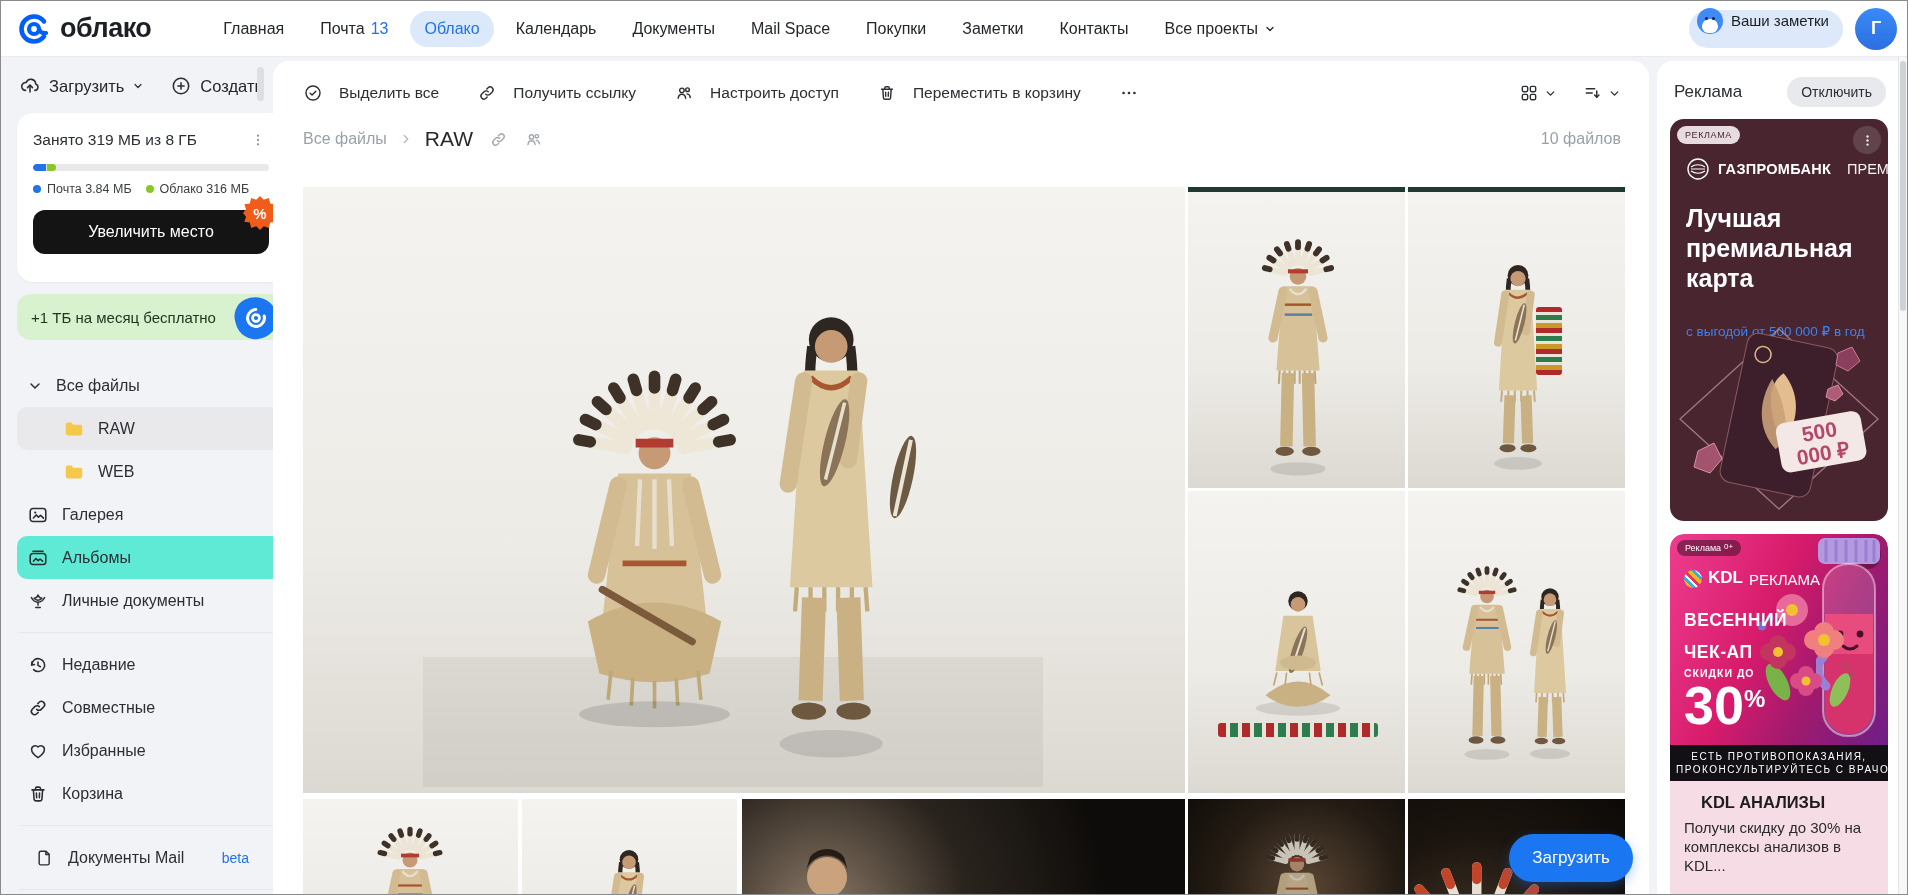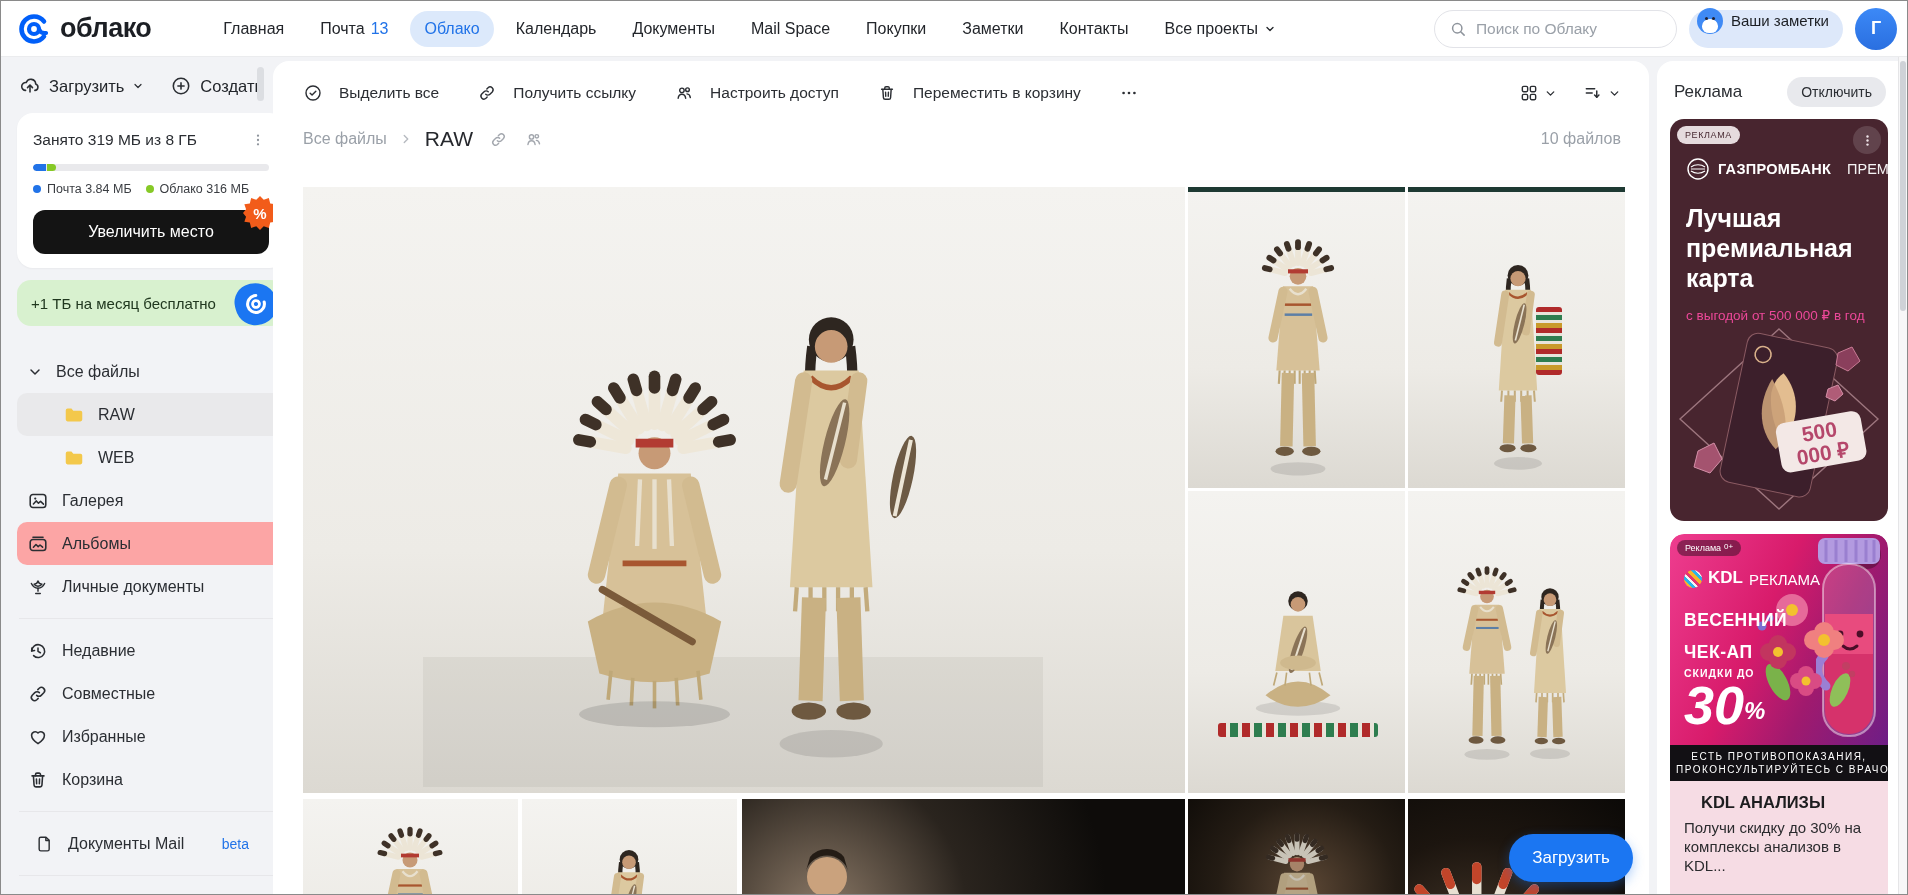--- a/index.html
+++ b/index.html
@@ -29,40 +29,40 @@
   .notes-btn{display:flex;align-items:center;gap:8px;height:38px;padding:0 14px 16px 8px;border-radius:19px;background:#dde8fa;font-size:15px;color:#1c1f24;cursor:pointer;white-space:nowrap;}
   .mascot{width:26px;height:26px;border-radius:50%;background:#3f8af5;position:relative;overflow:hidden;}
   .mascot::after{content:"";position:absolute;left:5px;top:11px;width:16px;height:14px;background:#fff;border-radius:50% 50% 45% 45%;}
   .mascot::before{content:"";position:absolute;left:8px;top:9px;width:3px;height:3px;background:#223;border-radius:50%;box-shadow:7px 0 0 #223;z-index:2;}
   .avatar{width:42px;height:42px;border-radius:50%;background:linear-gradient(180deg,#3c89f7,#2a6fe0);color:#fff;font-size:18px;font-weight:bold;display:flex;align-items:center;justify-content:center;cursor:pointer;}
 
   
   .sidebar{position:absolute;left:0;top:56px;width:300px;bottom:0;padding:14px 16px 0 16px;}
   .sb-actions{display:flex;align-items:center;gap:26px;padding:4px 2px 16px 2px;}
   .sb-action{display:flex;align-items:center;gap:8px;font-size:16.5px;color:#23262b;cursor:pointer;}
-  .storage-card{background:#fff;border-radius:16px;padding:16px 16px 14px 16px;box-shadow:0 1px 2px rgba(20,20,30,.04);position:relative;}
+  .storage-card{background:#fff;border-radius:16px;padding:16px 16px 28px 16px;box-shadow:0 1px 2px rgba(20,20,30,.04);position:relative;}
   .storage-head{display:flex;align-items:center;justify-content:space-between;}
   .storage-title{font-size:15.5px;color:#2b2e33;}
   .kebab{width:22px;height:22px;display:flex;align-items:center;justify-content:center;cursor:pointer;}
   .progress{height:7px;border-radius:4px;background:#e9e9ec;margin:13px 0 11px 0;display:flex;overflow:hidden;}
   .progress .p-mail{width:13px;background:#2173e8;border-radius:4px 0 0 4px;}
   .progress .p-cloud{width:9px;background:#86c926;border-radius:0 4px 4px 0;margin-left:1px;}
   .legend{display:flex;align-items:center;gap:14px;font-size:12.5px;color:#3a3d42;}
   .legend .dot{width:8px;height:8px;border-radius:50%;display:inline-block;margin-right:6px;}
   .dot-mail{background:#2173e8;}
   .dot-cloud{background:#86c926;}
   .upgrade-btn{margin-top:14px;height:44px;border-radius:12px;background:#141414;color:#fff;font-size:16px;display:flex;align-items:center;justify-content:center;cursor:pointer;position:relative;}
   .pct-badge{position:absolute;right:-8px;top:-14px;width:34px;height:34px;background:#f25c1a;color:#fff;font-size:15px;font-weight:bold;display:flex;align-items:center;justify-content:center;clip-path:polygon(50% 0%,61% 11%,76% 6%,80% 22%,96% 24%,91% 39%,100% 50%,91% 61%,96% 76%,80% 78%,76% 94%,61% 89%,50% 100%,39% 89%,24% 94%,20% 78%,4% 76%,9% 61%,0% 50%,9% 39%,4% 24%,20% 22%,24% 6%,39% 11%);}
   .promo-banner{margin-top:12px;height:46px;border-radius:14px;background:#d8f1cf;display:flex;align-items:center;padding:0 14px;font-size:15px;color:#20381f;position:relative;overflow:hidden;cursor:pointer;}
   .promo-icon{position:absolute;right:8px;top:3px;width:42px;height:42px;background:#1b76f2;border-radius:46% 54% 50% 50%;transform:rotate(-14deg);display:flex;align-items:center;justify-content:center;}
   .nav{margin-top:24px;}
   .nav-item{display:flex;align-items:center;gap:13px;height:43px;padding:0 10px;border-radius:10px;font-size:16px;color:#2b2e33;cursor:pointer;}
   .nav-item.indent{padding-left:46px;}
   .nav-item.selected{background:#e9e9eb;}
-  .nav-item.hovered{background:#fca5a5;}
+  .nav-item.hovered{background:#5eead4;}
   .nav-divider{height:1px;background:#e7e7ea;margin:10px 2px;}
   .beta{color:#2173e8;font-size:14px;margin-left:auto;margin-right:26px;}
   .sb-scroll{position:absolute;left:256px;top:10px;width:7px;height:34px;border-radius:4px;background:#dcdee2;}
 
   
   .main{position:absolute;left:272px;top:60px;width:1376px;bottom:0;background:#fff;border-radius:16px 16px 0 0;}
   .toolbar{display:flex;align-items:center;gap:38px;padding:22px 28px 0 30px;}
   .tb-item{display:flex;align-items:center;gap:16px;font-size:15.5px;color:#2b2e33;cursor:pointer;white-space:nowrap;}
   .tb-right{margin-left:auto;display:flex;align-items:center;gap:26px;}
   .tb-ctrl{display:flex;align-items:center;gap:5px;cursor:pointer;}
@@ -87,34 +87,34 @@
   .ads-off{background:#e8e9ed;border-radius:15px;padding:7px 14px;font-size:14px;color:#2b2e33;cursor:pointer;}
   .ad-card{border-radius:14px;overflow:hidden;position:relative;cursor:pointer;}
   .ad-gpb{background:#48252f;height:402px;padding:38px 16px 0 16px;margin-bottom:13px;}
   .ad-badge{position:absolute;left:7px;top:7px;background:rgba(244,234,238,.92);color:#4a2a33;font-size:9px;letter-spacing:.6px;border-radius:9px;padding:4px 8px;}
   .ad-kebab{position:absolute;right:7px;top:7px;width:28px;height:28px;border-radius:50%;background:rgba(255,255,255,.14);display:flex;align-items:center;justify-content:center;cursor:pointer;}
   .gpb-brandrow{display:flex;align-items:center;gap:8px;color:#fff;}
   .gpb-brand{font-size:14.5px;font-weight:bold;letter-spacing:.3px;}
   .gpb-div{width:1px;height:14px;background:rgba(255,255,255,.45);}
   .gpb-suffix{font-size:14.5px;font-weight:300;opacity:.95;}
   .gpb-head{margin-top:22px;width:165px;font-size:25px;line-height:30px;font-weight:bold;color:#fff;}
-  .gpb-sub{margin-top:14px;font-size:13.5px;color:#ec4899;}
+  .gpb-sub{margin-top:30px;font-size:13.5px;color:#3b82f6;}
   .gpb-art{position:absolute;left:0;right:0;bottom:0;height:198px;}
   .ad-kdl-img{position:relative;height:211px;background:linear-gradient(115deg,#ee3d8f 0%,#d81b6b 42%,#a01a6e 68%,#6e1e86 100%);padding:34px 14px 0 14px;margin-bottom:0;border-radius:14px 14px 0 0;overflow:hidden;}
   .ad-kdl{margin-bottom:0;}
   .kdl-badge{position:absolute;left:7px;top:6px;background:rgba(60,16,40,.55);color:#fff;font-size:9px;border-radius:9px;padding:3px 8px;display:flex;gap:3px;align-items:flex-start;}
   .kdl-badge .age{font-size:8px;position:relative;top:-1px;}
   .kdl-brandrow{display:flex;align-items:flex-end;gap:6px;color:#fff;position:relative;z-index:3;}
   .kdl-logo{width:18px;height:18px;border-radius:50%;background:repeating-linear-gradient(45deg,#e8336e 0 3px,#f7b32b 3px 6px,#2bb3e8 6px 9px,#f4f4f4 9px 11px);}
   .kdl-brand-k{font-size:17px;font-weight:bold;}
   .kdl-brand-a{font-size:15px;}
   .kdl-head{margin-top:16px;font-size:17.5px;line-height:32px;font-weight:bold;color:#fff;width:110px;letter-spacing:.5px;position:relative;z-index:3;}
   .kdl-disc{position:absolute;left:14px;bottom:14px;color:#fff;z-index:3;}
   .kdl-disc-label{font-size:10.5px;font-weight:bold;letter-spacing:1px;}
-  .kdl-disc-val{font-size:54px;font-weight:bold;line-height:52px;display:flex;align-items:flex-end;font-style:italic;}
+  .kdl-disc-val{font-size:54px;font-weight:bold;line-height:52px;display:flex;align-items:flex-start;}
   .kdl-disc-val .pc{font-size:24px;line-height:40px;}
   .kdl-tube{position:absolute;right:6px;top:2px;width:66px;height:205px;z-index:2;}
   .kdl-flowers{position:absolute;left:78px;top:48px;z-index:2;}
   .kdl-warn{background:#121014;color:#fff;font-size:10px;letter-spacing:1.5px;line-height:13px;padding:5px 6px;text-align:center;white-space:nowrap;}
   .kdl-info{background:#f6dce4;padding:12px 14px 0 14px;border-radius:0 0 14px 14px;height:140px;}
   .kdl-title{font-size:16.5px;font-weight:bold;color:#1d1d1f;margin-left:17px;}
   .kdl-desc{margin-top:6px;font-size:15px;line-height:19px;color:#2b2b2e;}
   .kdl-url{margin-top:20px;font-size:13px;color:#55505a;}
 
   
@@ -381,27 +381,20 @@
         <span>Контакты</span>
       </div>
     <div class="tab">
         <span>Все проекты</span>
       <svg class="ic" width="12" height="12" viewBox="0 0 24 24" fill="none" stroke="#23262b" stroke-width="2.6" stroke-linecap="round" stroke-linejoin="round">
           <path d="M6 9l6 6 6-6"></path>
         </svg>
     </div>
   </nav>
   <div class="topbar-right">
-    <div class="search">
-      <svg class="ic" width="18" height="18" viewBox="0 0 24 24" fill="none" stroke="#8e949c" stroke-width="2">
-          <circle cx="11" cy="11" r="6.2"></circle>
-          <line x1="15.6" y1="15.6" x2="20.2" y2="20.2" stroke-linecap="round"></line>
-        </svg>
-      <input type="text" placeholder="Поиск по Облаку" style="">
-    </div>
     <div class="notes-btn">
       <span class="mascot"></span>
       <span>Ваши заметки</span>
     </div>
     <div class="avatar">
         <span>Г</span>
       </div>
   </div>
 </header>
 

